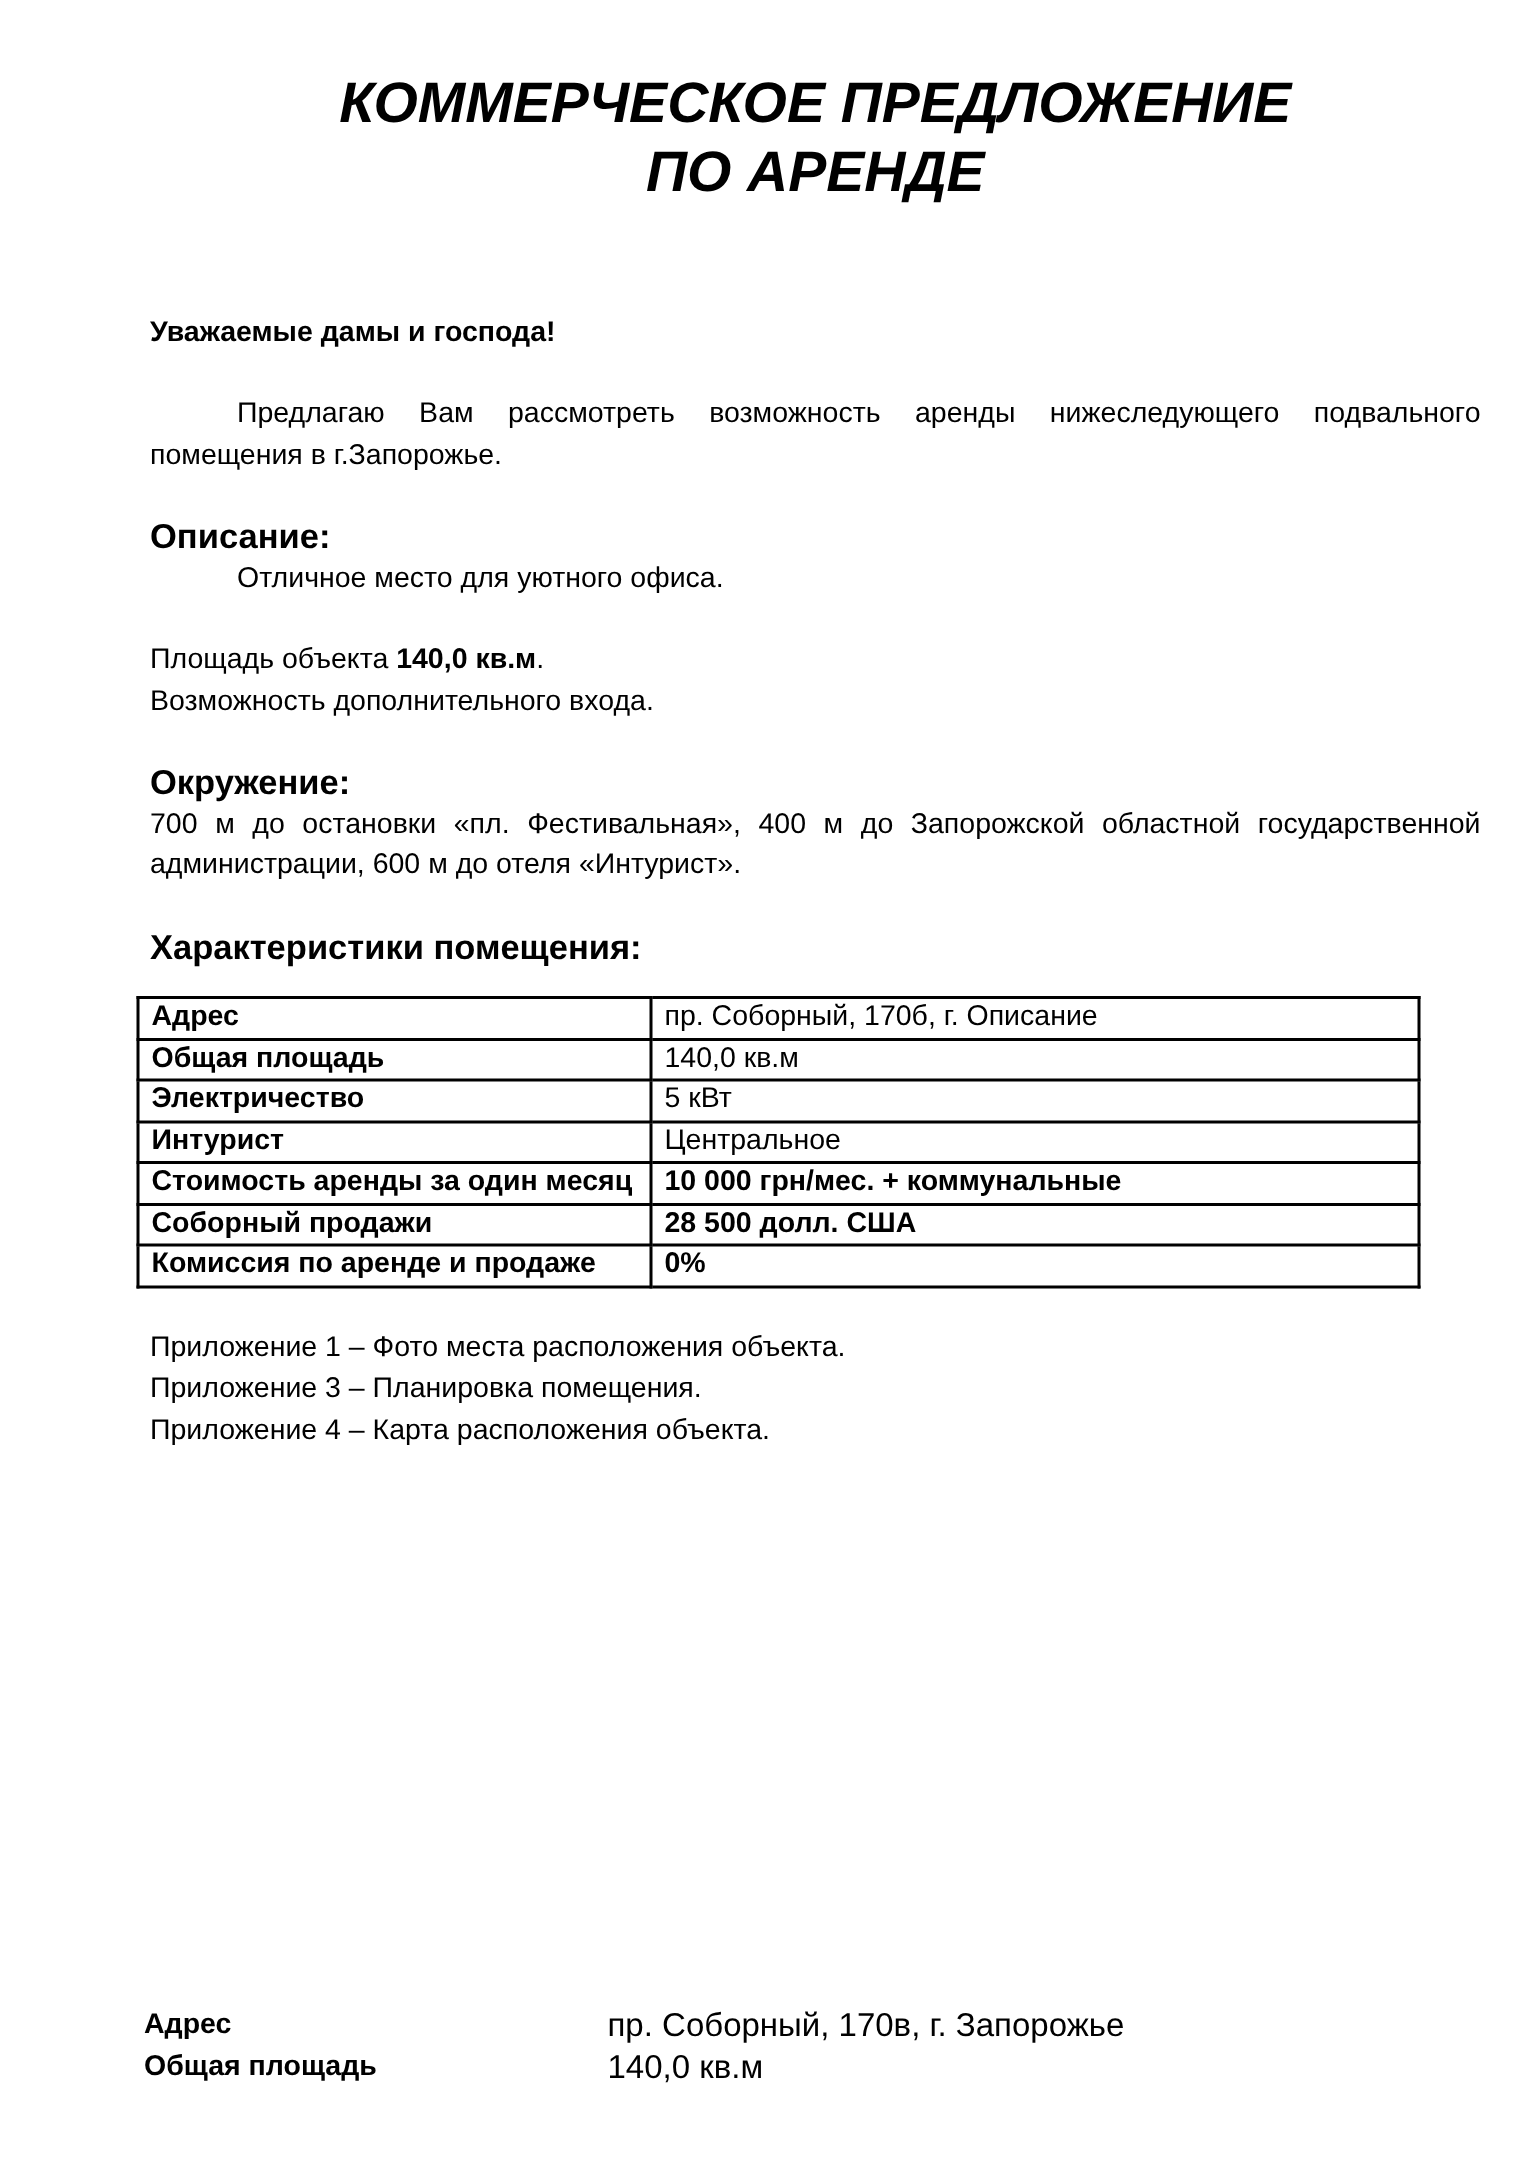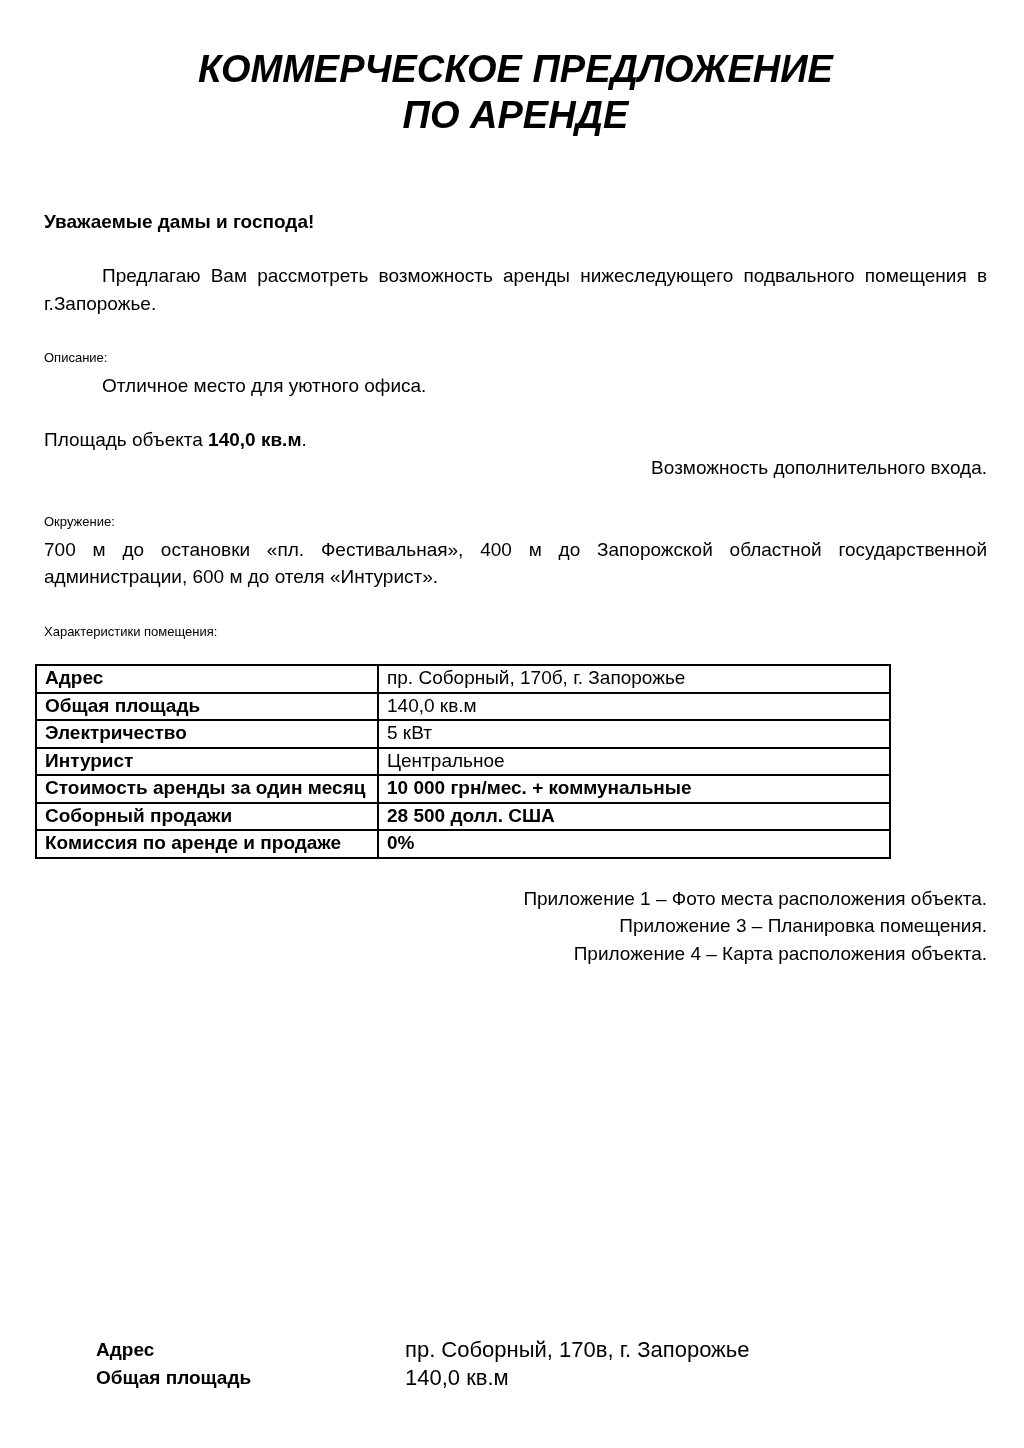--- a/index.html
+++ b/index.html
@@ -6,51 +6,50 @@
   html, body { background: #ffffff; }
   body {
     width: 1024px; height: 1448px;
     font-family: "Liberation Sans", "DejaVu Sans", sans-serif;
     color: #000000;
     position: relative;
     overflow: hidden;
   }
   .page {
     position: absolute; inset: 0;
-    padding: 46px 37px 0 44px; 
+    padding: 46px 37px 0 100px; 
   }
   .doc-title {
     text-align: center;
     font-size: 38px;
     font-weight: bold;
     font-style: italic;
     line-height: 46px;
     letter-spacing: 0px;
   }
   .greeting {
     margin-top: 70px;
     text-align: left;
     font-weight: bold;
     font-size: 19px;
     line-height: 27px;
   }
   p, .line {
     font-size: 19px;
     line-height: 27.5px;
-    text-align: right;
   }
   .para {
     margin-top: 27px;
     text-align: justify;
   }
   .indent { text-indent: 58px; }
   .heading {
     margin-top: 27px;
-    font-weight: normal;
-    font-size: 13px;
+    font-weight: bold;
+    font-size: 23px;
     line-height: 27.5px;
   }
   .no-gap { margin-top: 0; }
   .bold { font-weight: bold; }
   .props-table {
     margin-top: 19px;
     margin-left: -9px;            
     width: 856px;
     border-collapse: collapse;
   }
@@ -109,21 +108,21 @@
 
   <div class="heading">Окружение:</div>
   <p class="para no-gap">700 м до остановки «пл. Фестивальная», 400 м до Запорожской областной государственной администрации, 600 м до отеля «Интурист».</p>
 
   <div class="heading">Характеристики помещения:</div>
 
   <table class="props-table">
     <tbody>
       <tr>
         <td class="label">Адрес</td>
-        <td class="value">пр. Соборный, 170б, г. Запорожье</td>
+        <td class="value">пр. Соборный, 170б, г. Описание</td>
       </tr>
       <tr>
         <td class="label">Общая площадь</td>
         <td class="value">140,0 кв.м</td>
       </tr>
       <tr>
         <td class="label">Электричество</td>
         <td class="value">5 кВт</td>
       </tr>
       <tr>

